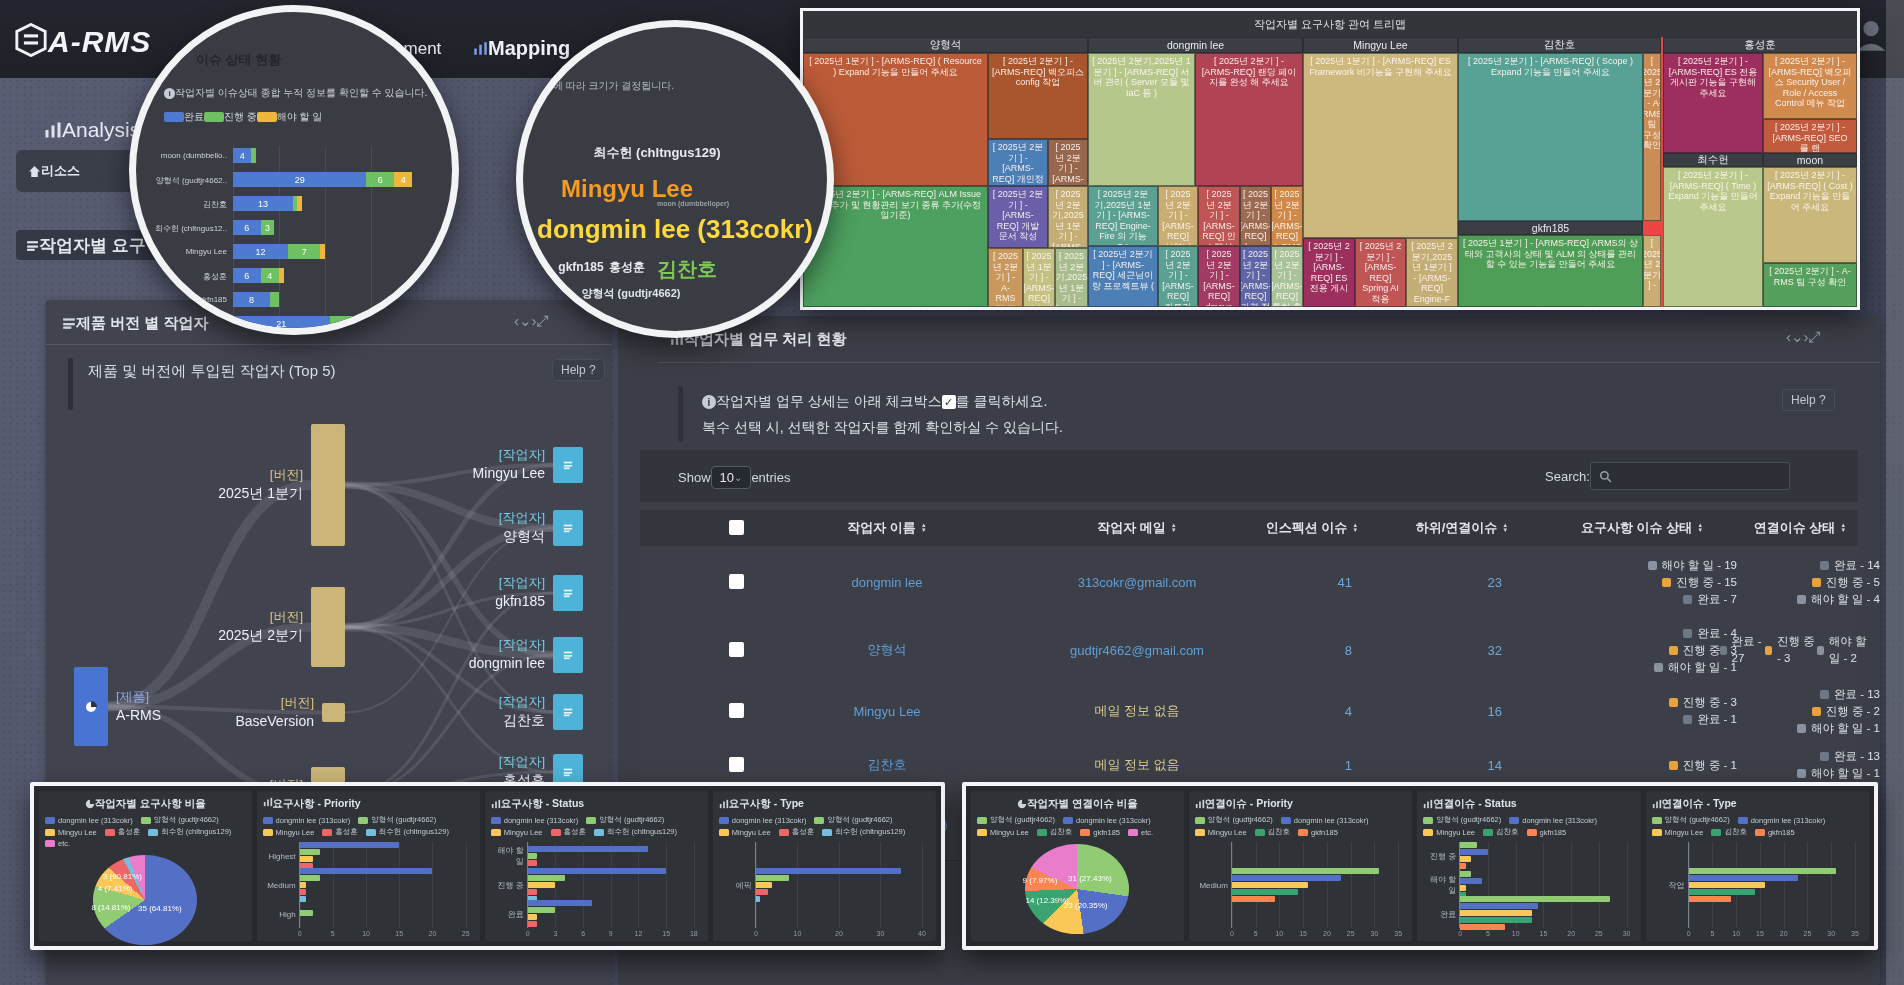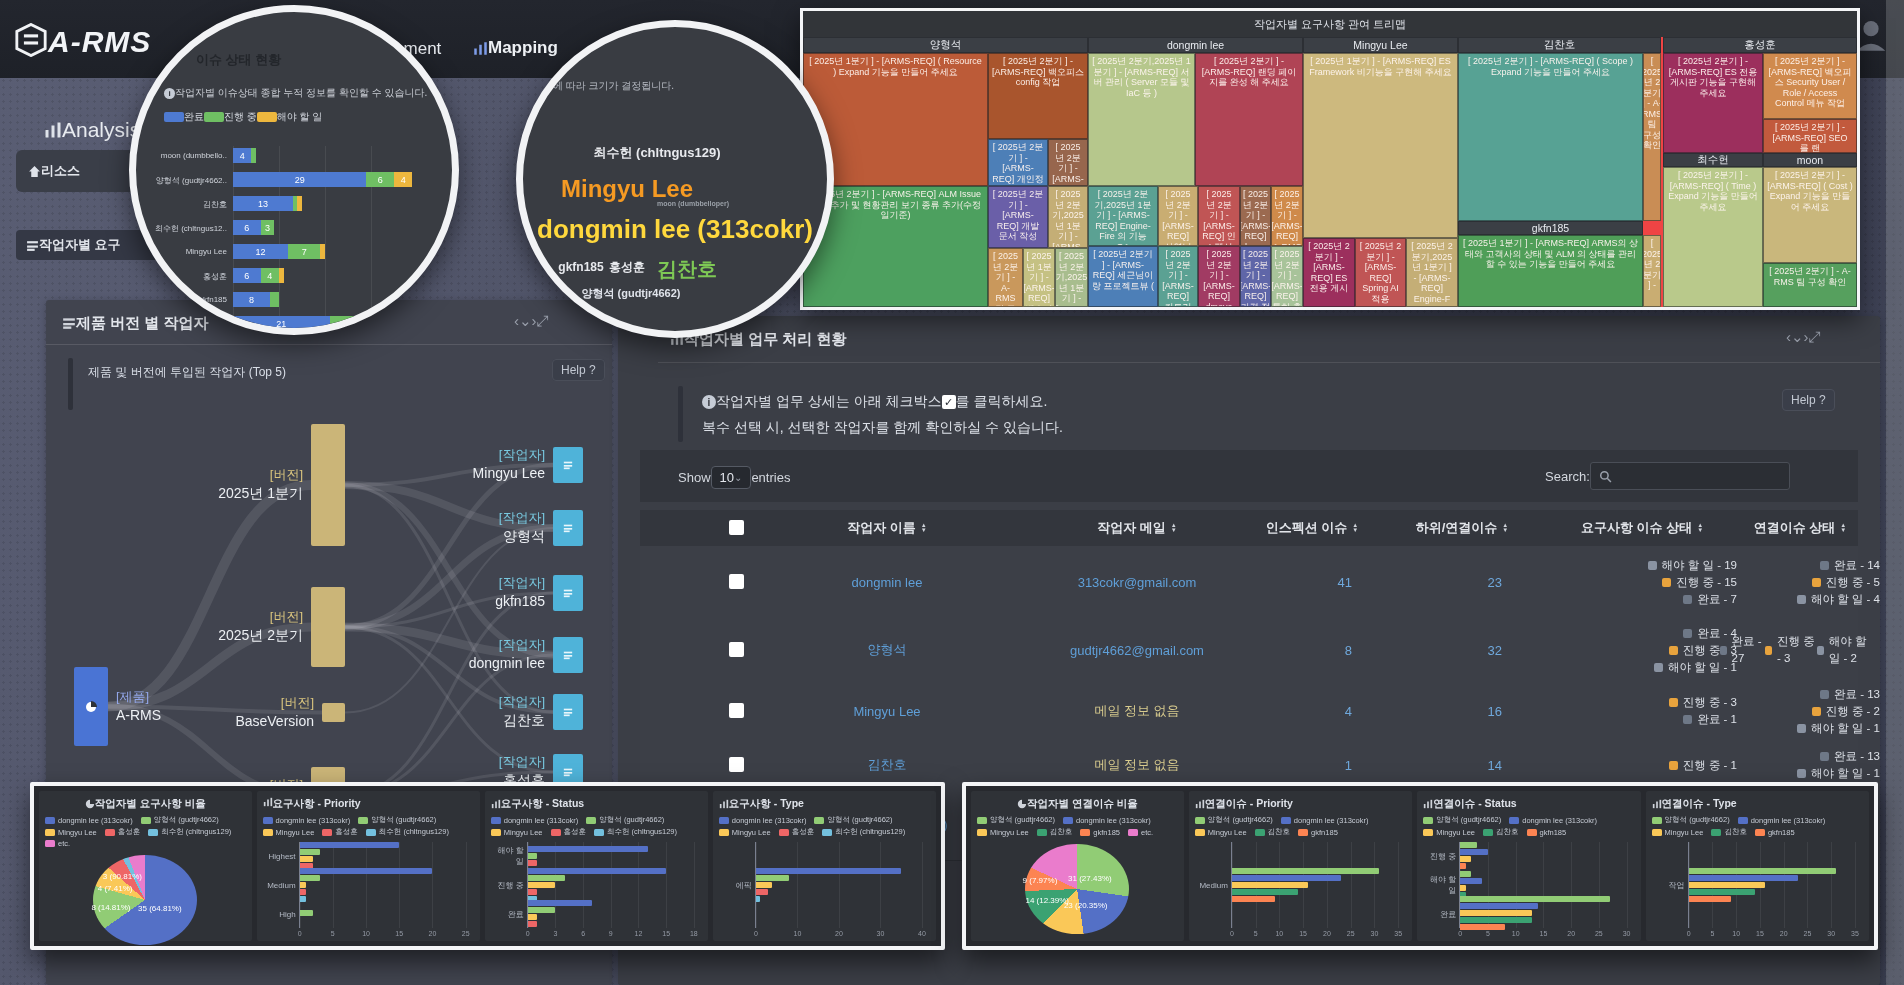--- a/index.html
+++ b/index.html
@@ -54,21 +54,21 @@
           <path d="M12 1 L22 6 L22 18 L12 23 L2 18 L2 6 Z" fill="none" stroke="#f0f2f5" stroke-width="2"></path>
           <rect x="7" y="8" width="10" height="2.2" fill="#f0f2f5"></rect>
           <rect x="7" y="13" width="10" height="2.2" fill="#f0f2f5"></rect>
         </svg></div>
       <span></span>
       <span style="font: italic bold 30px &quot;Liberation Sans&quot;, sans-serif; color: rgb(242, 244, 247); letter-spacing: 1px;">A-RMS</span>
     </div>
     <div style="position: absolute; left: 344px; top: 38px; width: 120px; height: 22px; font-size: 17px; color: rgb(233, 236, 241); display: flex; align-items: center;">
       <span>Requirement</span>
     </div>
-    <div style="position: absolute; left: 473px; top: 36px; width: 120px; height: 24px; font-size: 17px; font-weight: bold; color: rgb(238, 241, 245); display: flex; align-items: center;">
+    <div style="position: absolute; left: 473px; top: 36px; width: 120px; height: 24px; font-size: 20px; font-weight: bold; color: rgb(238, 241, 245); display: flex; align-items: center;">
       <svg width="15" height="15" viewBox="0 0 12 12">
         <rect x="1" y="6" width="2" height="5" fill="#7d9ce8"></rect>
         <rect x="5" y="3" width="2" height="8" fill="#7d9ce8"></rect>
         <rect x="9" y="1" width="2" height="10" fill="#7d9ce8"></rect>
       </svg>
       <span>Mapping</span>
     </div>
   </div>
 <div id="fragments" style="position: absolute; z-index: 2;">
     <div style="position: absolute; left: 44px; top: 116px; width: 220px; height: 28px; display: flex; align-items: center;">
@@ -84,21 +84,21 @@
         <path d="M1 6 L6 1 L11 6 L9 6 L9 11 L3 11 L3 6 Z" fill="#dfe3ea"></path>
       </svg>
       <span style="font-size: 13px; font-weight: bold; color: rgb(227, 230, 236);">리소스</span>
     </div>
     <div style="position: absolute; left: 16px; top: 230px; width: 170px; height: 30px; background: rgb(52, 56, 69); border-radius: 4px; display: flex; align-items: center; padding-left: 10px; box-sizing: border-box;">
       <svg width="13" height="13" viewBox="0 0 12 12">
         <rect x="1" y="2" width="10" height="2" fill="#dfe3ea"></rect>
         <rect x="1" y="6" width="10" height="2" fill="#dfe3ea"></rect>
         <rect x="1" y="9" width="7" height="2" fill="#dfe3ea"></rect>
       </svg>
-      <span style="font-size: 13px; font-weight: bold; color: rgb(227, 230, 236);">작업자별 요구</span>
+      <span style="font-size: 17px; font-weight: bold; color: rgb(227, 230, 236);">작업자별 요구</span>
     </div>
   </div>
 <div id="treemap" style="position: absolute; left: 800px; top: 8px; width: 1054px; height: 296px; border: 3px solid rgb(244, 245, 247); background: #ef4444; z-index: 5; box-shadow: rgba(0, 0, 0, 0.5) 0px 10px 24px;">
     <div style="position: absolute; left: 0px; top: 0px; width: 1054px; height: 26px; background: rgb(50, 53, 57); color: rgb(223, 226, 232); font-size: 11px; display: flex; align-items: center; justify-content: center;">
       <span>작업자별 요구사항 관여 트리맵</span>
     </div>
     <div style="position: absolute; left: 0px; top: 26px; width: 1054px; height: 270px; overflow: hidden;">
       <div class="tmhead" style="position: absolute; left: 0px; top: 0px; width: 285px; height: 16px;">
         <span>양형석</span>
       </div>
@@ -245,21 +245,21 @@
       </div>
       <div style="position: absolute; left: 468px; top: 12px; width: 92px; height: 20px; display: flex;">
         <span class="ctrl">‹</span>
         <span class="ctrl">⌄</span>
         <span class="ctrl">›</span>
         <span class="ctrl">⤢</span>
       </div>
     </div>
     <div style="position: absolute; left: 0px; top: 44px; width: 566px; height: 1px; background: rgba(255, 255, 255, 0.12);"></div>
     <div class="accent" style="position: absolute; left: 22px; top: 58px; width: 5px; height: 52px;"></div>
-    <div style="position: absolute; left: 42px; top: 62px; width: 360px; height: 22px;"><span style="font-size: 12px; color: rgb(218, 223, 232);">제품 및 버전에 투입된 작업자 (Top 5)</span></div>
+    <div style="position: absolute; left: 42px; top: 62px; width: 360px; height: 22px;"><span style="font-size: 15px; color: rgb(218, 223, 232);">제품 및 버전에 투입된 작업자 (Top 5)</span></div>
     <div style="position: absolute; left: 506px; top: 60px;"><span class="helpchip">Help ?</span></div>
     <svg width="566" height="575" style="position: absolute; left: 0px; top: 110px;">
       <path d="M62,296.5 C163.5,296.5 163.5,75 265,75" stroke="rgba(205,210,220,.13)" stroke-width="10" fill="none"></path>
       <path d="M62,296.5 C163.5,296.5 163.5,217 265,217" stroke="rgba(205,210,220,.13)" stroke-width="9" fill="none"></path>
       <path d="M62,296.5 C169,296.5 169,302.5 276,302.5" stroke="rgba(205,210,220,.13)" stroke-width="4" fill="none"></path>
       <path d="M62,296.5 C163.5,296.5 163.5,385 265,385" stroke="rgba(205,210,220,.13)" stroke-width="6" fill="none"></path>
       <path d="M299,75 C403,75 403,55 507,55" stroke="rgba(205,210,220,.13)" stroke-width="4" fill="none"></path>
       <path d="M299,75 C403,75 403,118 507,118" stroke="rgba(205,210,220,.13)" stroke-width="8" fill="none"></path>
       <path d="M299,75 C403,75 403,245 507,245" stroke="rgba(205,210,220,.13)" stroke-width="6" fill="none"></path>
       <path d="M299,75 C403,75 403,302 507,302" stroke="rgba(205,210,220,.13)" stroke-width="3" fill="none"></path>

